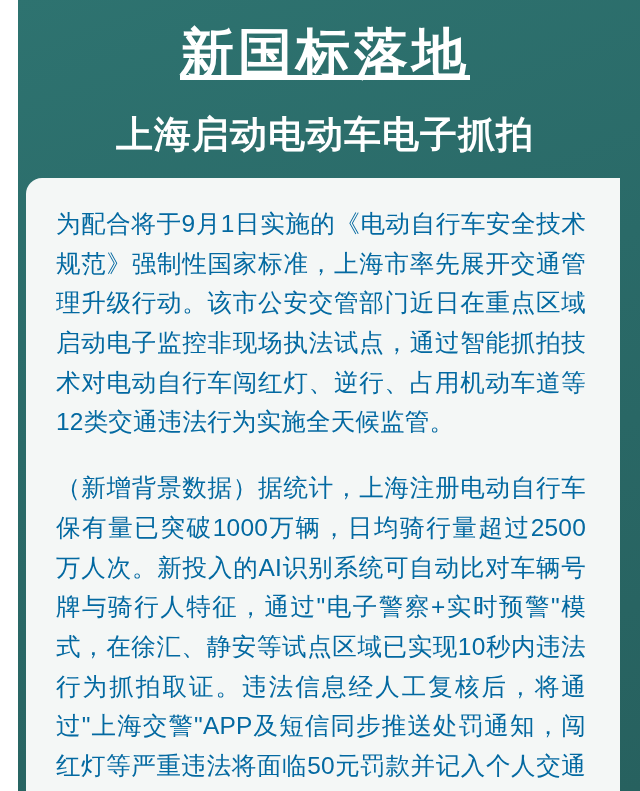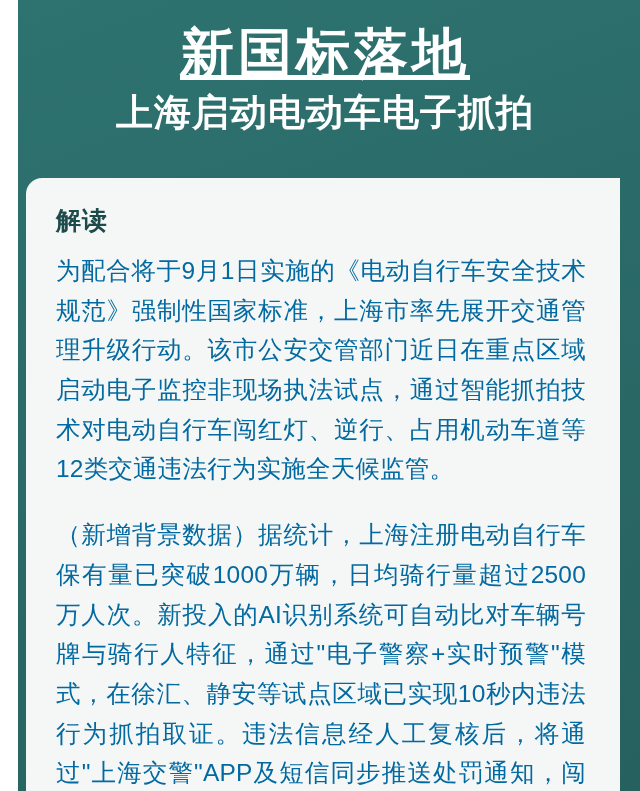--- a/index.html
+++ b/index.html
@@ -44,21 +44,21 @@
     text-align: center;
     white-space: nowrap;
     text-decoration: underline;
   }
   .title-sub {
     font-size: 37px;
     font-weight: bold;
     color: #ffffff;
     letter-spacing: 1px;
     line-height: 1.25;
-    margin: 4px 0 0 0;
+    margin: 26px 0 0 0;
     text-align: center;
     white-space: nowrap;
   }
   .card {
     position: absolute;
     left: 26px;
     top: 178px;
     width: 594px;
     height: 613px;
     background: #f4f7f6;
@@ -92,18 +92,17 @@
 <div class="poster">
 
   <div class="left-strip"></div>
 
   <div class="header">
     <h1 class="title-main">新国标落地</h1>
     <h2 class="title-sub">上海启动电动车电子抓拍</h2>
   </div>
 
   <div class="card">
-    <div class="card-heading">解读</div>
     <p class="para">为配合将于9月1日实施的《电动自行车安全技术规范》强制性国家标准，上海市率先展开交通管理升级行动。该市公安交管部门近日在重点区域启动电子监控非现场执法试点，通过智能抓拍技术对电动自行车闯红灯、逆行、占用机动车道等12类交通违法行为实施全天候监管。</p>
     <p class="para">（新增背景数据）据统计，上海注册电动自行车保有量已突破1000万辆，日均骑行量超过2500万人次。新投入的AI识别系统可自动比对车辆号牌与骑行人特征，通过"电子警察+实时预警"模式，在徐汇、静安等试点区域已实现10秒内违法行为抓拍取证。违法信息经人工复核后，将通过"上海交警"APP及短信同步推送处罚通知，闯红灯等严重违法将面临50元罚款并记入个人交通信用档案。</p>
   </div>
 
 </div>
 
 </body></html>

